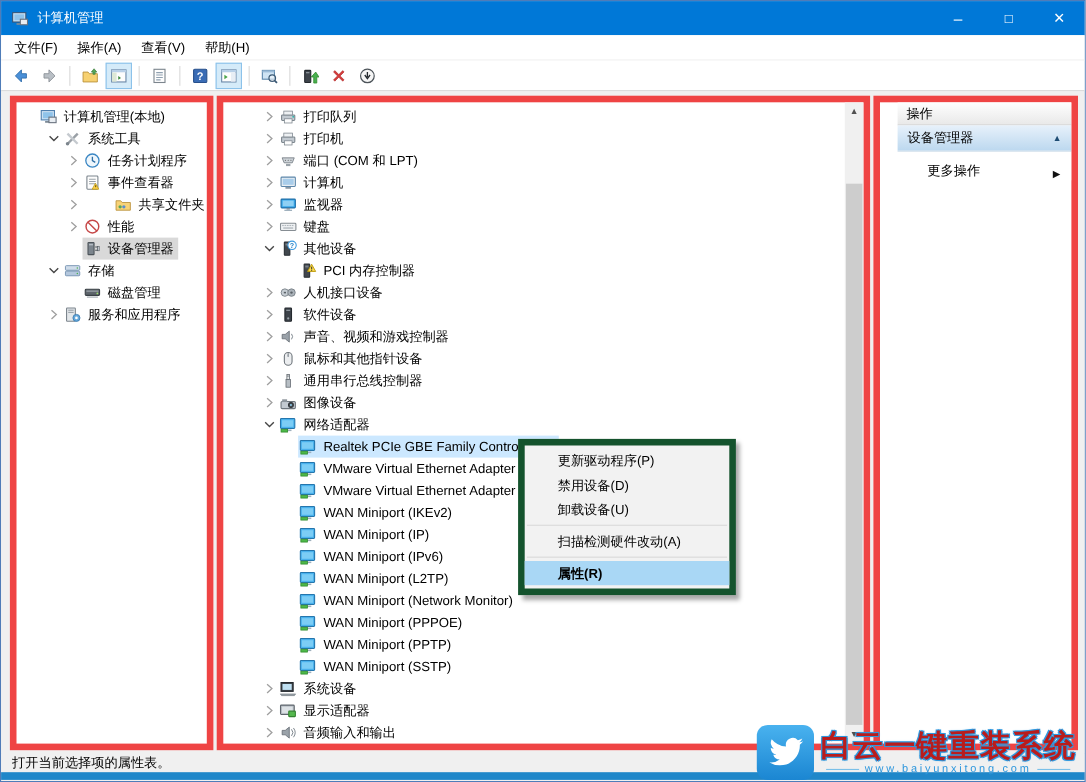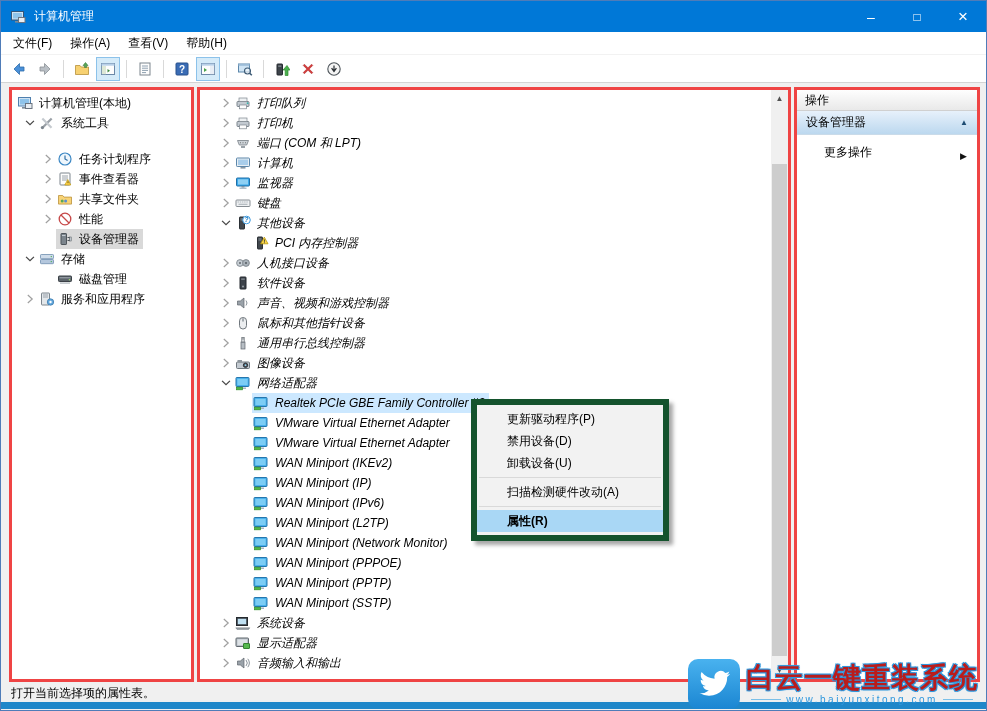--- a/index.html
+++ b/index.html
@@ -28,23 +28,23 @@
   
   .toolbar { height:29px; background:#fff; border-top:1px solid #f2f2f2; border-bottom:1px solid #d4d4d4;
              display:flex; align-items:center; padding-left:5px; }
   .tbtn { width:24px; height:24px; display:flex; align-items:center; justify-content:center;
           border:1px solid transparent; margin:0 1px; }
   .tbtn.active { background:#d5ebf9; border-color:#8cc2ea; }
   .tsep { width:1px; height:18px; background:#d9d9d9; margin:0 5px; }
 
   
   .main { position:absolute; top:82px; left:0; right:0; height:602px; background:#f0f0f0; }
-  .panel { position:absolute; top:4px; height:595px; background:#fff; border:3px solid #ef4444; overflow:hidden; }
+  .panel { position:absolute; top:4px; height:595px; background:#fff; border:6px solid #ef4444; overflow:hidden;padding-left:16px; }
   .panel.left  { left:8px;   width:185px; }
-  .panel.mid   { left:196px; width:594px;font-style:italic; }
+  .panel.mid   { left:196px; width:594px; }
   .panel.right { left:793px; width:186px; }
 
   
   .tree { padding-top:3px; }
   .trow { height:20px; display:flex; align-items:center; white-space:nowrap; }
   .chev { width:16px; height:16px; flex:0 0 16px; display:flex; align-items:center; justify-content:center; }
   .icon { width:16px; height:16px; flex:0 0 16px; margin:0 5px 0 0; display:flex; align-items:center; justify-content:center; }
   .selwrap { display:flex; align-items:center; height:20px; padding:0 4px 0 1px; }
   .selwrap.gray { background:#d9d9d9; }
   .selwrap.blue { background:#cce8ff; }
@@ -226,21 +226,21 @@
               <span class="icon">
                 <svg width="16" height="16" viewBox="0 0 16 16">
                   <rect x="1.5" y="7" width="13" height="2.2" fill="#9aa0a6" transform="rotate(-45 8 8)"></rect>
                   <rect x="1.5" y="7" width="13" height="2.2" fill="#c5cacf" transform="rotate(45 8 8)"></rect>
                   <circle cx="3.4" cy="12.6" r="1.6" fill="#7c858d"></circle>
                 </svg>
               </span>
               <span class="tlabel">系统工具</span>
             </span>
           </div>
-          <div class="trow" style="padding-left: 28px; margin-top: 16px;">
+          <div class="trow" style="padding-left: 28px;">
             <span class="chev">
               <svg width="14" height="14" viewBox="0 0 16 16">
                 <path d="M5.5 3.5 L10.5 8 5.5 12.5" fill="none" stroke="#a0a0a0" stroke-width="1.4"></path>
               </svg>
             </span>
             <span class="selwrap">
               <span class="icon">
                 <svg width="16" height="16" viewBox="0 0 16 16">
                   <circle cx="8" cy="8" r="6" fill="#eef6fc" stroke="#3b87c4" stroke-width="1.2"></circle>
                   <path d="M8 4.5 V8 L10.6 9.6" stroke="#2f6fa5" stroke-width="1.2" fill="none"></path>
@@ -262,21 +262,21 @@
                   <line x1="5" y1="5" x2="11" y2="5" stroke="#9aa2a9"></line>
                   <line x1="5" y1="7" x2="11" y2="7" stroke="#9aa2a9"></line>
                   <line x1="5" y1="9" x2="11" y2="9" stroke="#9aa2a9"></line>
                   <path d="M10.8 8.6 l3 5.4 H7.8 Z" fill="#ffd24a" stroke="#bd9a10" stroke-width="0.7"></path>
                   <rect x="10.6" y="10.4" width="0.8" height="1.8" fill="#4a3d05"></rect>
                 </svg>
               </span>
               <span class="tlabel">事件查看器</span>
             </span>
           </div>
-          <div class="trow" style="padding-left: 28px;">
+          <div class="trow" style="padding-left: 28px; gap: 28px;">
             <span class="chev">
               <svg width="14" height="14" viewBox="0 0 16 16">
                 <path d="M5.5 3.5 L10.5 8 5.5 12.5" fill="none" stroke="#a0a0a0" stroke-width="1.4"></path>
               </svg>
             </span>
             <span class="selwrap">
               <span class="icon">
                 <svg width="16" height="16" viewBox="0 0 16 16">
                   <path d="M1.5 4.5 h4.2 l1.4 1.6 h7.4 v7 H1.5 Z" fill="#f8d377" stroke="#bb923c" stroke-width="0.8"></path>
                   <circle cx="5.2" cy="10" r="1.5" fill="#58a858"></circle>

